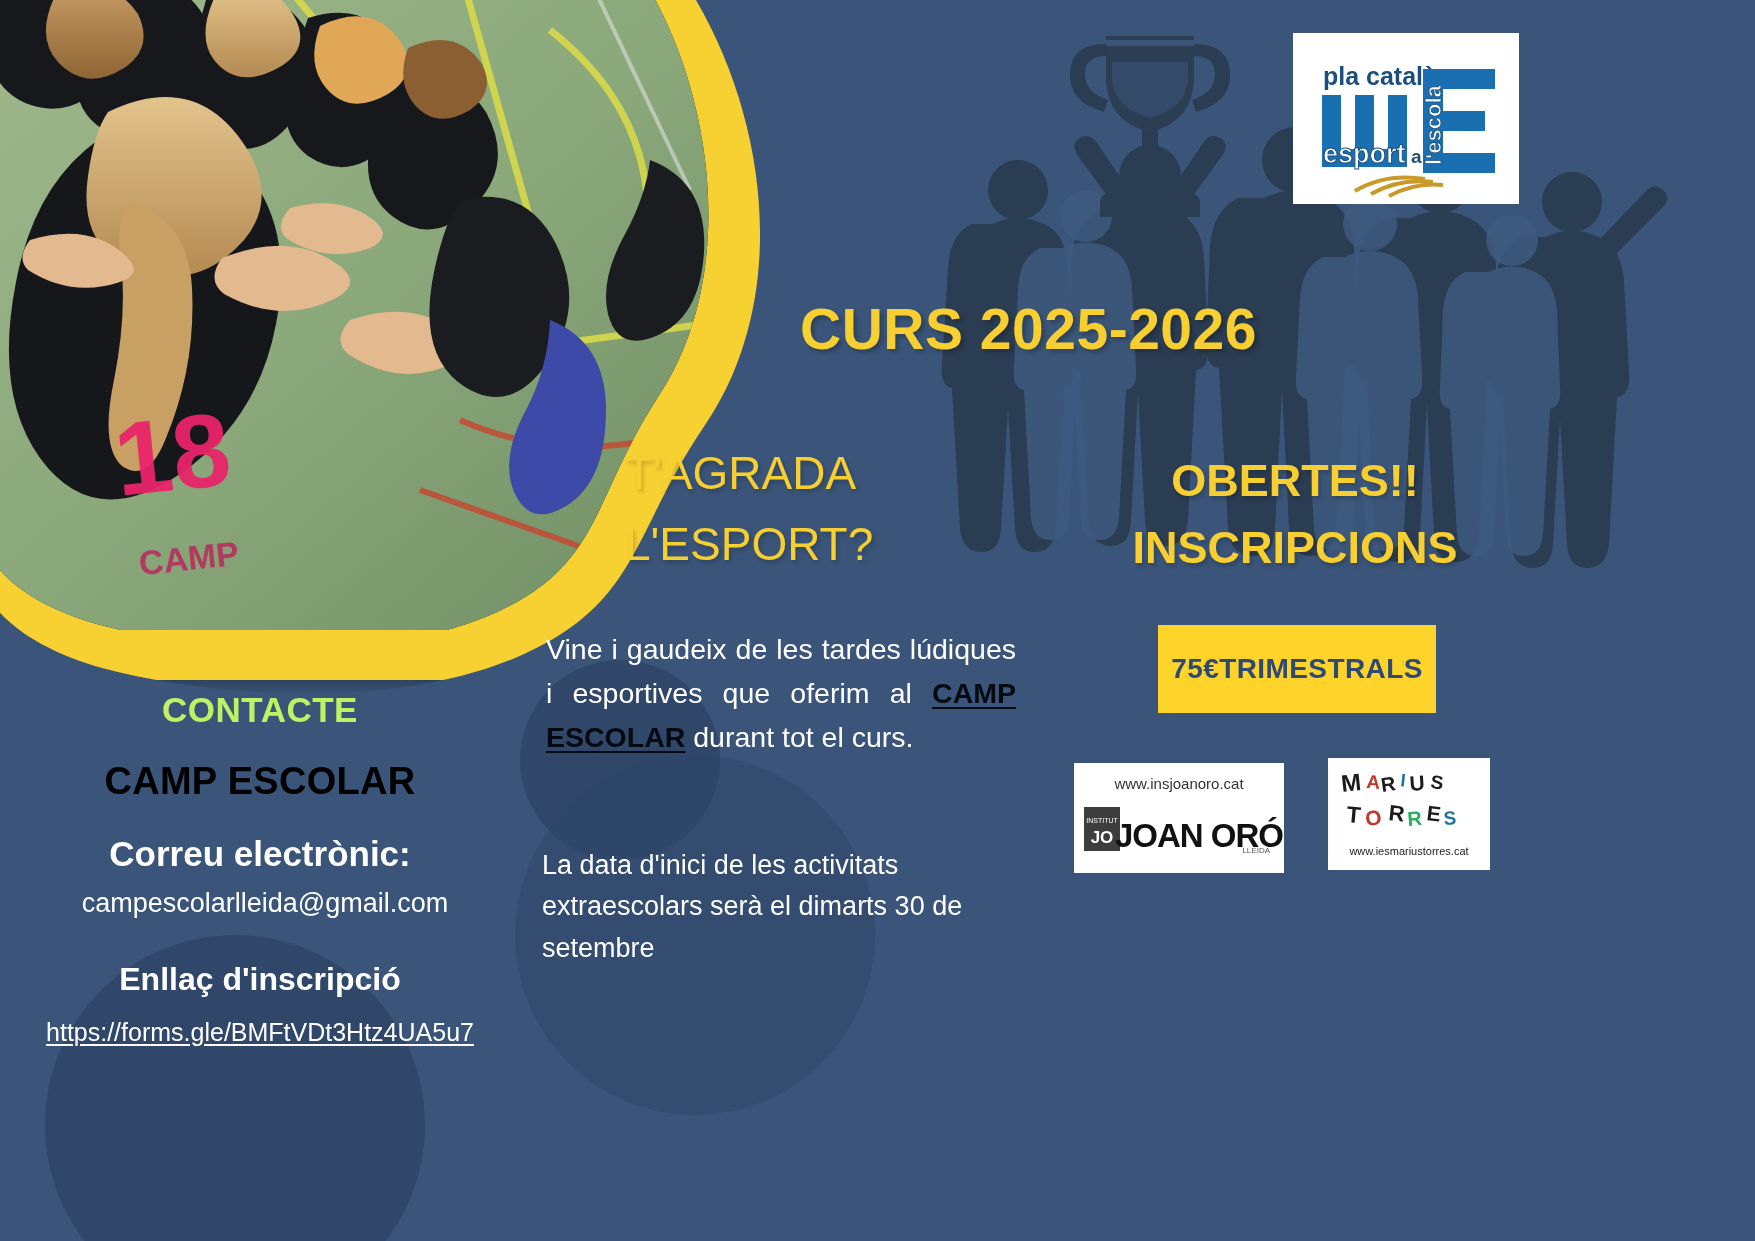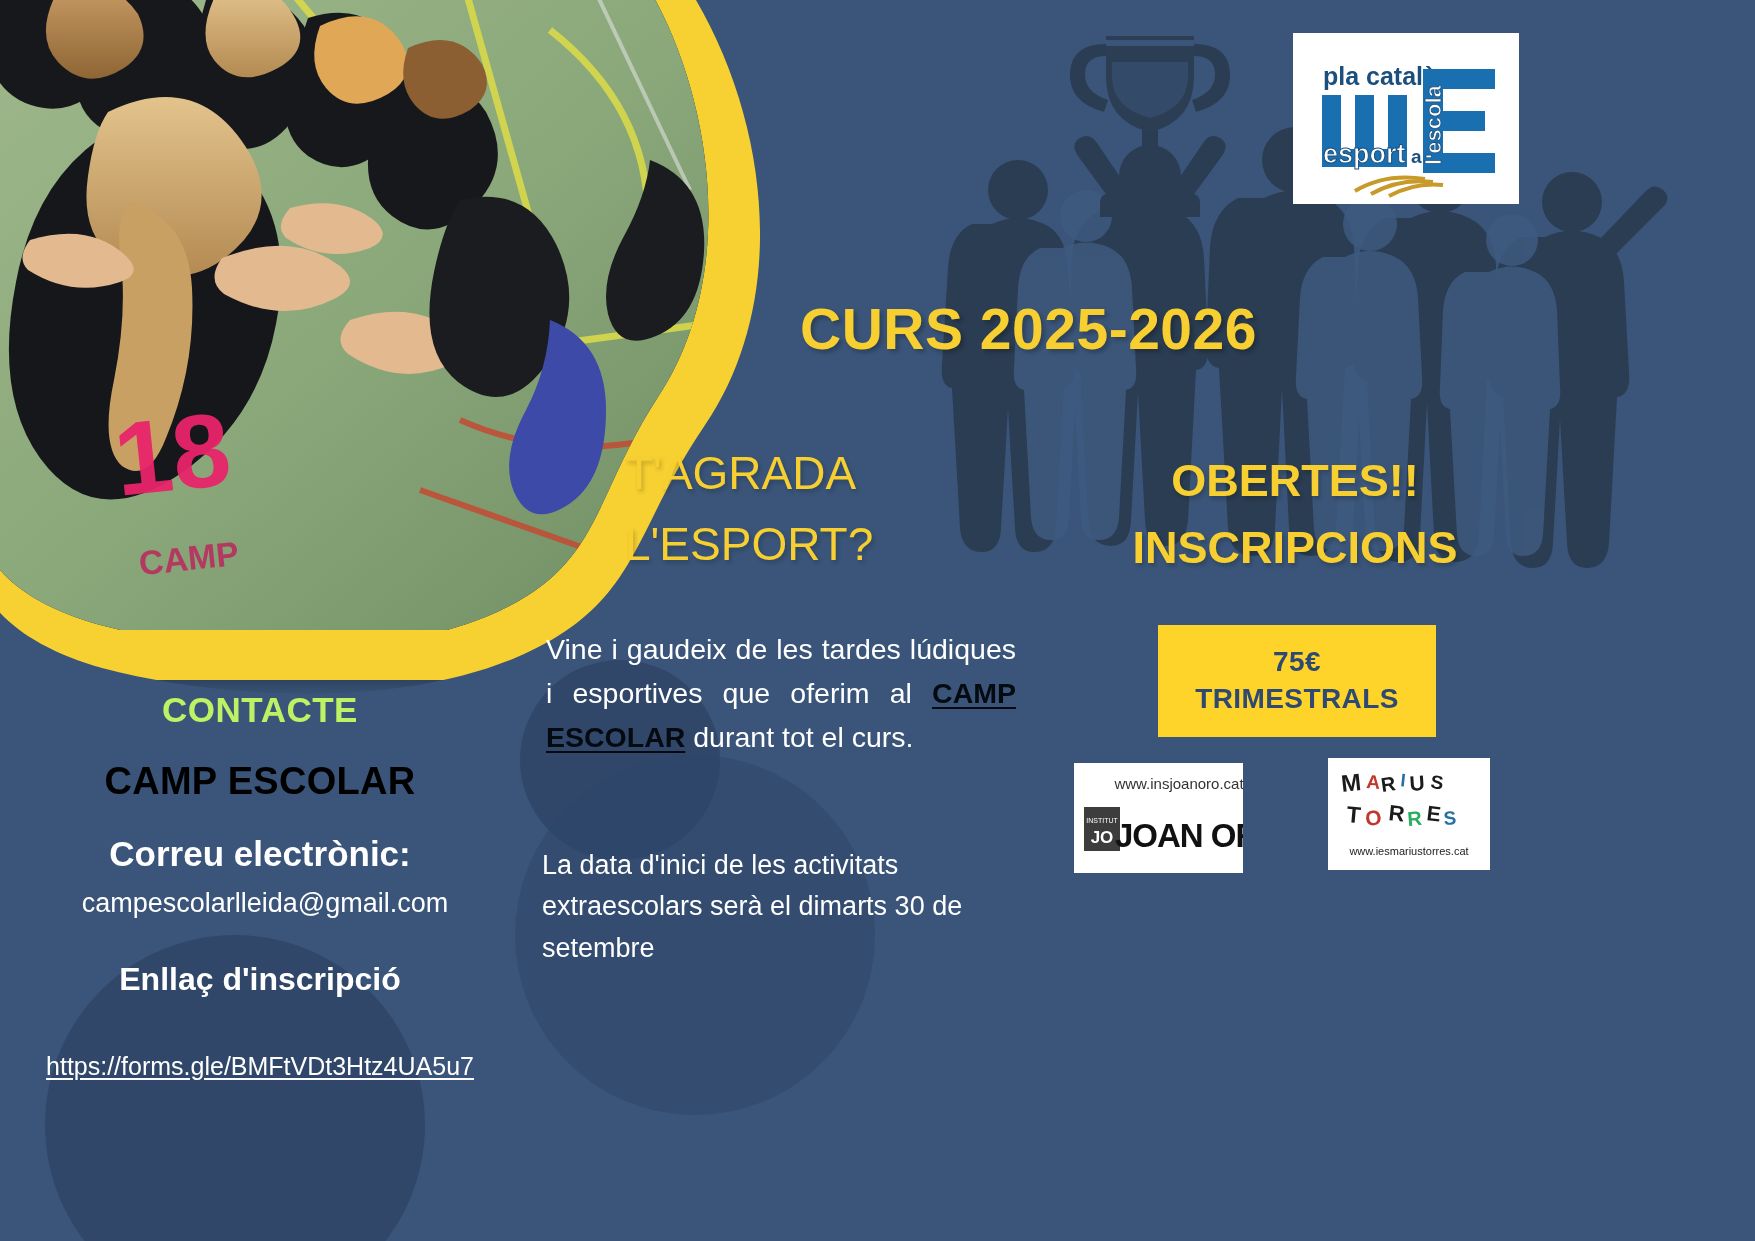--- a/index.html
+++ b/index.html
@@ -65,24 +65,24 @@
     text-shadow:2px 3px 4px rgba(0,0,0,.2);
   }
   .t-inscrip {
     position:absolute; left:1085px; top:448px; width:420px;
     font-size:45px; font-weight:bold; color:#f7cf31;
     line-height:1.48; text-align:center;
     text-shadow:2px 3px 4px rgba(0,0,0,.2);
   }
 
   .price-badge {
-    position:absolute; left:1158px; top:625px; width:278px; height:112px;
+    position:absolute; left:1158px; top:625px; width:278px; height:88px;
     background:#ffd42a; color:#2e4a72;
     font-weight:bold; font-size:28px; line-height:1.32;
-    display:flex; flex-direction:column; align-items:center; justify-content:center;
+    display:flex; flex-direction:row; align-items:center; justify-content:center;
     letter-spacing:.4px;
   }
 
   .para-main {
     position:absolute; left:546px; top:628px; width:470px;
     font-size:28.5px; color:#ffffff; line-height:1.54;
     text-align:justify; text-justify:inter-word;
   }
   .para-main .hl {
     color:#050a10; font-weight:bold; text-decoration:underline;
@@ -109,32 +109,32 @@
   }
   .t-email {
     position:absolute; left:0; top:888px; width:530px;
     text-align:center; font-size:27px; color:#ffffff;
   }
   .t-enllac {
     position:absolute; left:0; top:961px; width:520px;
     text-align:center; font-size:32px; font-weight:bold; color:#ffffff;
   }
   .t-url {
-    position:absolute; left:0; top:1052px; width:520px;
+    position:absolute; left:0; top:1018px; width:520px;
     text-align:center; font-size:25px; color:#ffffff;
     text-decoration:underline; text-underline-offset:3px;
   }
 
   
   .logo-pce {
     position:absolute; left:1293px; top:33px; width:226px; height:171px;
     background:#ffffff; overflow:hidden;
   }
   .logo-joanoro {
-    position:absolute; left:1074px; top:763px; width:169px; height:110px;
+    position:absolute; left:1074px; top:763px; width:210px; height:110px;
     background:#ffffff; overflow:hidden;
   }
   .logo-mariustorres {
     position:absolute; left:1328px; top:758px; width:162px; height:112px;
     background:#ffffff; overflow:hidden;
   }
   .logo-gili {
     position:absolute; left:1215px; top:940px; width:250px; height:140px;
   }
 </style>

